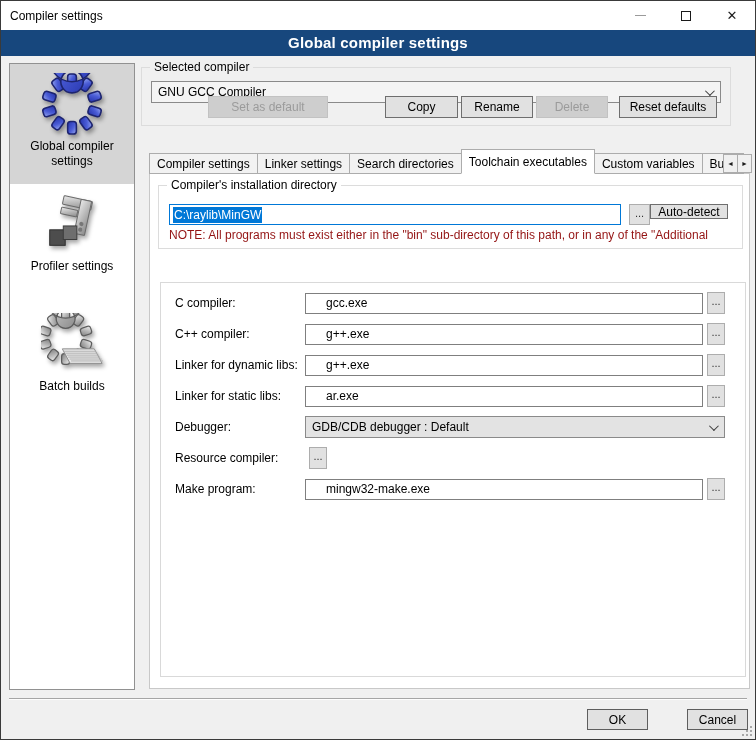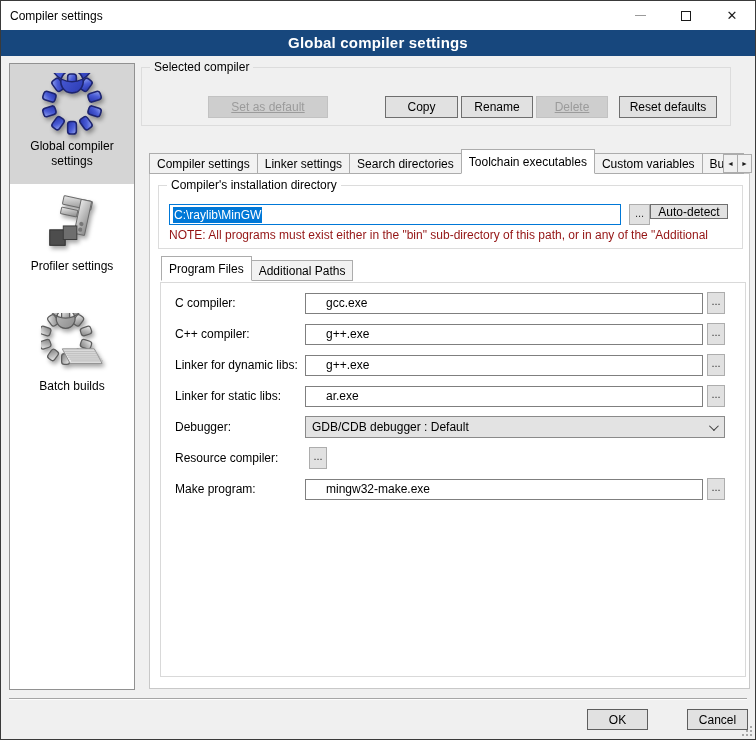--- a/index.html
+++ b/index.html
@@ -36,21 +36,21 @@
   .legend.onwhite{background:#fff;}
   
   .combo{background:#f4f4f4;border:1px solid #8a8a8a;display:flex;align-items:center;
     padding-left:6px;height:22px;position:relative;}
   .combo.gray{background:#e3e3e3;}
   .chev{position:absolute;right:8px;top:7px;width:7px;height:7px;
     border-right:1.4px solid #3c3c3c;border-bottom:1.4px solid #3c3c3c;
     transform:rotate(45deg) translateY(-2px);}
   .btn{background:#e1e1e1;border:1px solid #6e6e6e;font-family:"Liberation Sans",sans-serif;
     font-size:12px;color:#000;height:22px;display:flex;align-items:center;justify-content:center;}
-  .btn.disabled{background:#cecece;border-color:#c2c2c2;color:#9b9b9b;text-decoration:underline;}
+  .btn.disabled{background:#cecece;border-color:#c2c2c2;color:#9b9b9b;}
   .textbox{background:#fff;border:1px solid #7f7f7f;height:21px;display:flex;
     align-items:center;padding-left:6px;overflow:hidden;white-space:nowrap;}
   .textbox.focused{border:1px solid #0078D7;padding-left:3px;}
   .sel-text{background:#0078D7;color:#fff;padding:1px 1px;}
   
   .tabstrip{position:absolute;display:flex;align-items:flex-end;z-index:3;}
   .tab{height:21px;padding:0 7px;background:#f2f2f2;border:1px solid #acacac;
     margin-right:-1px;display:flex;align-items:center;white-space:nowrap;cursor:default;}
   .tab.active{height:25px;background:#fff;border-bottom:1px solid #fff;z-index:4;position:relative;}
   .tab.clipped{width:42px;overflow:hidden;padding:0 0 0 7px;flex:none;}
@@ -180,20 +180,24 @@
             <polygon points="22,37 55,37 63,52 30,52" fill="#e6e6e6" stroke="#8c8c8c"></polygon>
             <path d="M23.5 39.5 h33 M25 41.5 h33 M26.5 43.5 h33 M28 45.5 h33 M29.5 47.5 h33 M31 49.5 h33" stroke="#b3b3b3" fill="none"></path>
           </g>
         </svg>
         <div class="side-label">Batch builds</div>
       </div>
     </div>
 
     <div class="groupbox" style="left:140px;top:11px;width:590px;height:59px;">
       <span class="legend">Selected compiler</span>
+      <div class="combo" style="position:absolute;left:9px;top:13px;right:9px;">
+        <span>GNU GCC Compiler</span>
+        <i class="chev"></i>
+      </div>
       <div style="position:absolute;right:13px;bottom:7px;display:flex;height:22px;">
         <div class="btn disabled" style="width:120px;margin-right:21px;">Set as default</div>
         <div class="btn" style="width:73px;margin-right:3px;margin-left:36px;">Copy</div>
         <div class="btn" style="width:72px;margin-right:3px;">Rename</div>
         <div class="btn disabled" style="width:72px;margin-right:11px;">Delete</div>
         <div class="btn" style="width:98px;">Reset defaults</div>
       </div>
     </div>
 
     <div class="tabstrip" style="left:148px;top:94px;height:24px;">
@@ -218,24 +222,20 @@
       <div class="groupbox" style="left:8px;top:11px;width:585px;height:64px;border-color:#dcdcdc;">
         <span class="legend onwhite">Compiler's installation directory</span>
         <div class="textbox focused" style="position:absolute;left:10px;top:18px;width:452px;text-align:right;">
           <span class="sel-text">C:\raylib\MinGW</span>
         </div>
         <div class="fbrowse" style="position:absolute;left:466px;top:18px;width:21px;height:21px;">...</div>
         <div class="btn" style="position:absolute;left:491px;top:18px;width:78px;height:15px;">Auto-detect</div>
         <div class="note">NOTE: All programs must exist either in the "bin" sub-directory of this path, or in any of the "Additional</div>
       </div>
 
-      <div class="tabstrip" style="left:11px;top:83px;height:24px;">
-        <div class="tab active" style="border-bottom:1px solid #fff;">Program Files</div>
-        <div class="tab">Additional Paths</div>
-      </div>
 
       <div class="page2">
 
         <div class="frow" style="top:9px;">
           <span class="flabel">C compiler:</span>
           <div class="textbox finput">gcc.exe</div>
           <div class="fbrowse">...</div>
         </div>
 
         <div class="frow" style="top:40px;">

